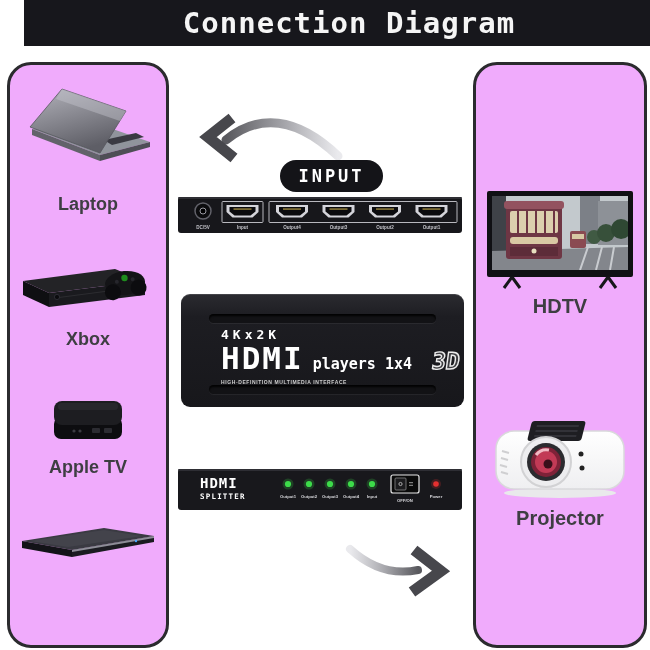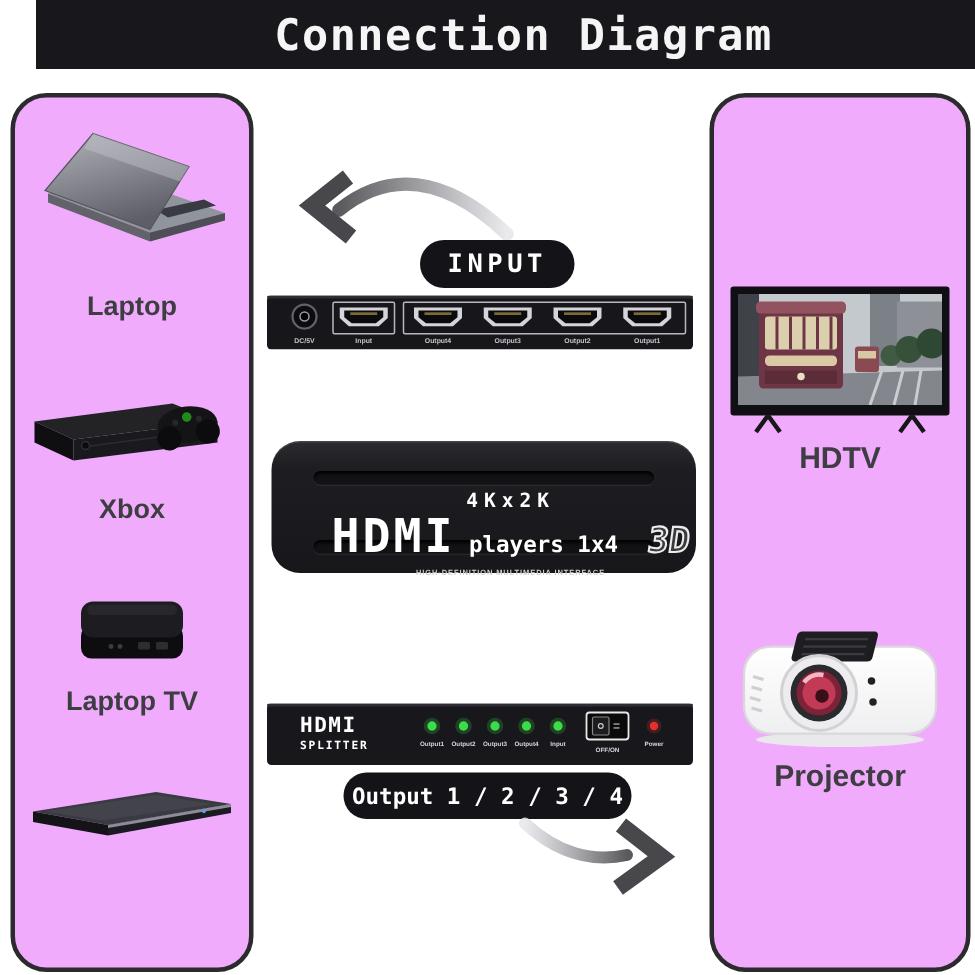--- a/index.html
+++ b/index.html
@@ -36,23 +36,23 @@
   #input-pill  { left:280px; top:160px; width:103px; height:32px; font-size:17px; letter-spacing:3px; }
   #output-pill { left:229px; top:515px; width:192px; height:31px; font-size:15px; }
   .arrow-svg { position:absolute; }
   #arrow-in  { left:192px; top:106px; }
   #arrow-out { left:342px; top:541px; }
 
   
   #backpanel { position:absolute; left:178px; top:197px; }
   #ledpanel  { position:absolute; left:178px; top:469px; }
 
-  #front { position:absolute; left:181px; top:294px; width:283px; height:88px; border-radius:19px;
+  #front { position:absolute; left:181px; top:294px; width:283px; height:113px; border-radius:9px;
            background:linear-gradient(180deg,#2b2b30 0%, #1d1d22 20%, #17171b 100%);
-           box-shadow: inset 0 1px 0 rgba(255,255,255,0.12); text-align: center; }
+           box-shadow: inset 0 1px 0 rgba(255,255,255,0.12); }
   .groove { position:absolute; left:28px; right:28px; height:9px; border-radius:5px; background:#121215;
             box-shadow: inset 0 2px 2px rgba(0,0,0,0.9), 0 1px 0 rgba(255,255,255,0.06); }
   .groove.top { top:20px; } .groove.bot { bottom:13px; }
   .fronttext { position:absolute; left:40px; top:33px; color:#ffffff; }
   .res { font-family:"DejaVu Sans Mono", monospace; font-weight:bold; font-size:13px; letter-spacing:4px; }
   .brandrow { display:flex; align-items:baseline; }
   .hdmi { font-family:"DejaVu Sans Mono", monospace; font-weight:bold; font-size:31px;
           letter-spacing:2px; line-height:1.05; }
   .sub  { font-family:"DejaVu Sans Mono", monospace; font-weight:bold; font-size:15px; margin-left:9px; }
   .badge3d { font-family:"DejaVu Sans Mono", monospace; font-weight:bold; font-size:23px; margin-left:20px;
@@ -111,21 +111,21 @@
     <figure class="device" id="fig-appletv">
       <svg width="80" height="48" viewBox="0 0 80 48">
         <rect x="6" y="20" width="68" height="22" rx="7" fill="#0d0d10"></rect>
         <rect x="6" y="4" width="68" height="24" rx="8" fill="#1d1d21"></rect>
         <rect x="10" y="6" width="60" height="7" rx="3.5" fill="#2a2a30" opacity="0.8"></rect>
         <circle cx="26" cy="34" r="1.6" fill="#3c3c42"></circle>
           <circle cx="32" cy="34" r="1.6" fill="#3c3c42"></circle>
         <rect x="44" y="31" width="8" height="5" rx="1" fill="#2c2c32"></rect>
         <rect x="56" y="31" width="8" height="5" rx="1" fill="#2c2c32"></rect>
       </svg>
-      <figcaption class="cap">Laptop TV</figcaption>
+      <figcaption class="cap">Apple TV</figcaption>
     </figure>
 
     <figure class="device" id="fig-bluray">
       <svg width="140" height="46" viewBox="0 0 140 46">
         <polygon points="4,18 86,5 136,13 54,27" fill="#3a3a42"></polygon>
         <polygon points="12,18 86,7 124,13 50,24" fill="#4a4a54" opacity="0.55"></polygon>
         <polygon points="4,18 54,27 54,34 4,25" fill="#131318"></polygon>
         <polygon points="54,27 136,13 136,19 54,34" fill="#1b1b21"></polygon>
         <polygon points="54,27 136,13 136,15 54,29" fill="#8d8d97"></polygon>
         <circle cx="118" cy="18" r="1.2" fill="#4aa6ff"></circle>
@@ -220,21 +220,20 @@
       <rect x="4" y="-1.8" width="4" height="1" fill="#9a9a9a"></rect>
         <rect x="4" y="0.8" width="4" height="1" fill="#9a9a9a"></rect>
     </g>
     <text x="227" y="32.5" font-size="4.2" font-weight="bold" fill="#d8d8dc" text-anchor="middle">OFF/ON</text>
 
     <circle cx="258" cy="15" r="5" fill="#e53030" opacity="0.22"></circle>
     <circle cx="258" cy="15" r="2.8" fill="#e53030"></circle>
     <text x="258" y="28.5" font-size="4.2" font-weight="bold" fill="#d8d8dc" text-anchor="middle">Power</text>
   </svg>
 
-  <div class="pill" id="output-pill">Output 1 / 2 / 3 / 4</div>
   <svg id="arrow-out" class="arrow-svg" width="115" height="56" viewBox="0 0 115 56">
     <defs>
         <linearGradient id="gbot" x1="0" y1="0" x2="1" y2="0">
       <stop offset="0" stop-color="#e6e6ea" stop-opacity="0.85"></stop>
           <stop offset="0.5" stop-color="#a9a9ae"></stop>
       <stop offset="1" stop-color="#59595e"></stop>
         </linearGradient>
       </defs>
     <path d="M 8 8 C 30 28, 52 34, 76 29" stroke="url(#gbot)" stroke-width="8" fill="none" stroke-linecap="round"></path>
     <path d="M 72 9 L 99 30 L 70 51" stroke="#47474c" stroke-width="11" fill="none"></path>

